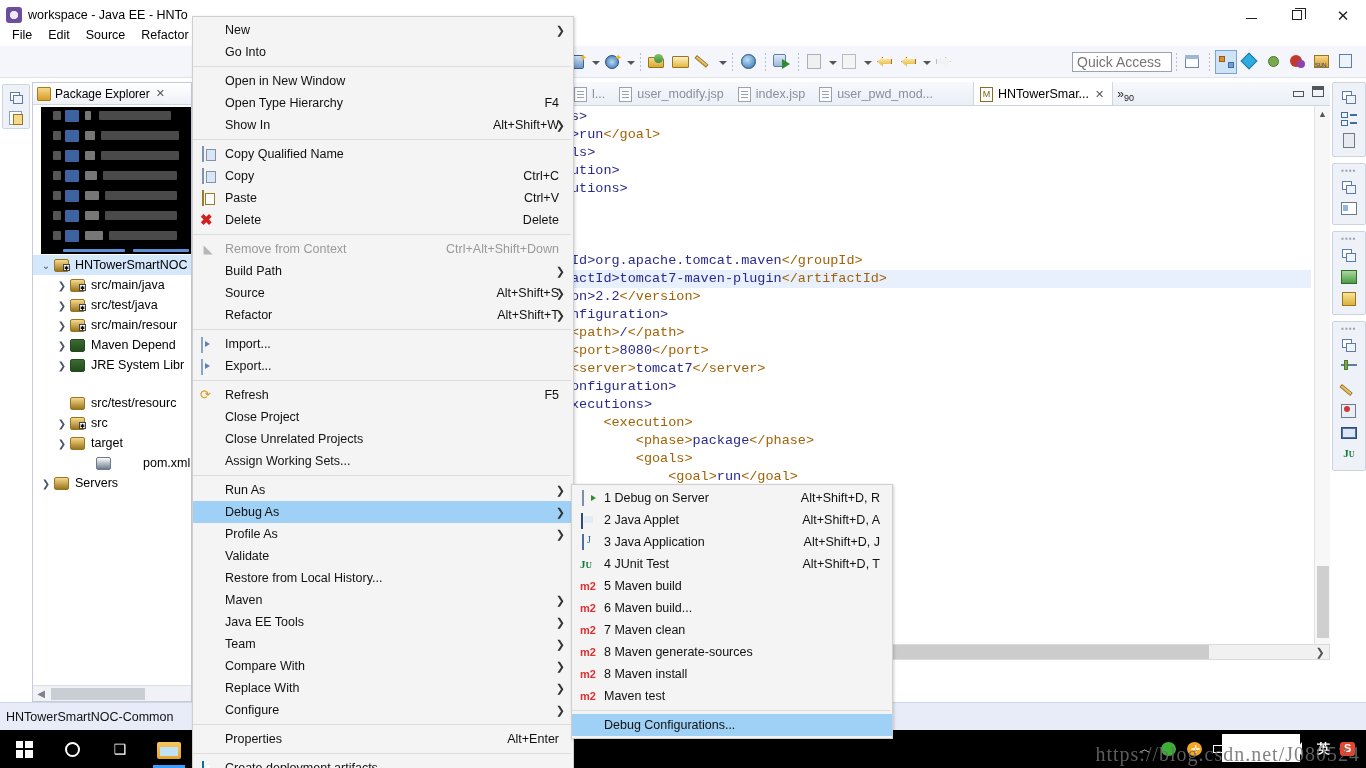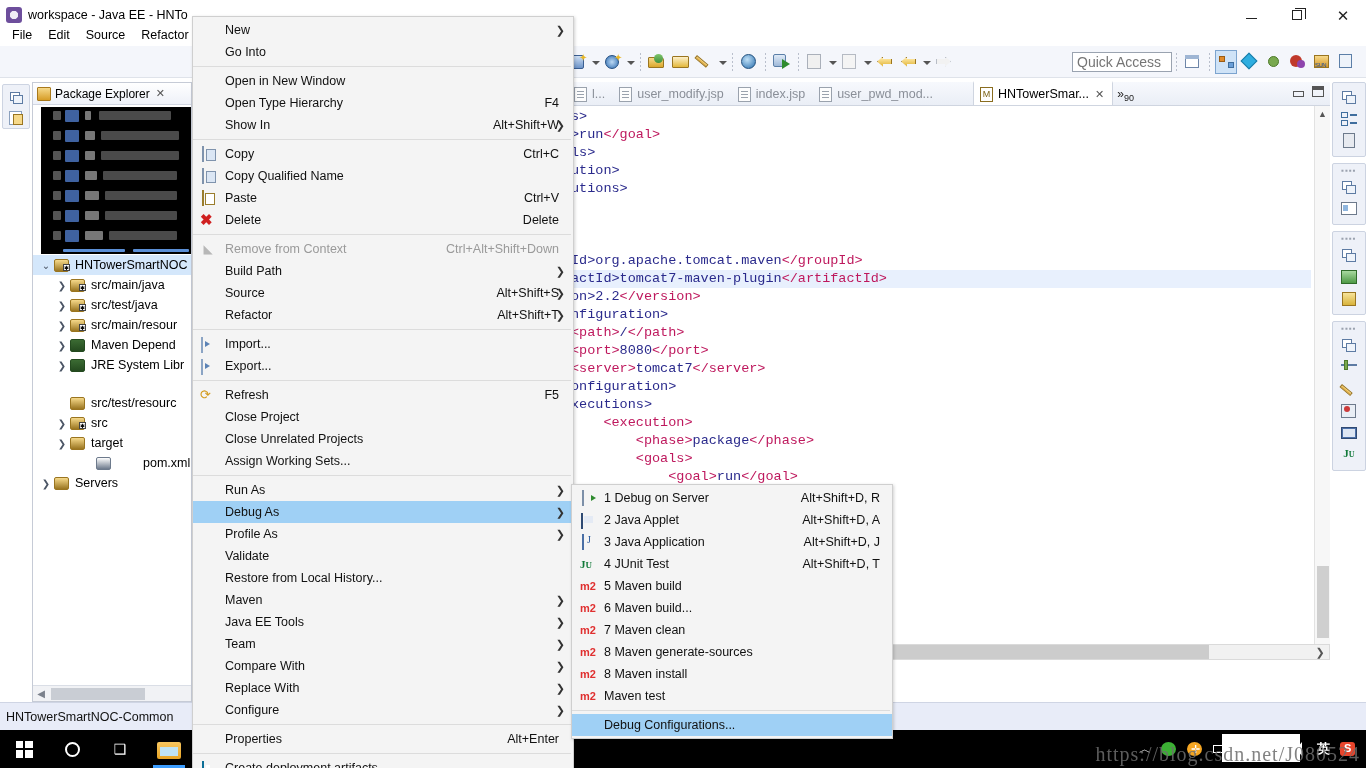--- a/index.html
+++ b/index.html
@@ -152,21 +152,21 @@
     position:absolute; left:0; top:0; width: 5px; height: 100%;
     border-right: 1px solid #cfd5e0; background:#fff;
   }
   .codelines {
     position: absolute; left: 2px; top: 2px; width: 740px;
     font-family: "Liberation Mono", monospace; font-size: 13.5px; line-height: 18px;
     white-space: pre; color: #2a2a8c;
   }
   .cl { height: 18px; }
   .cl.hl { background: #e8f0fd; }
-  .tg { color: #be185d; }
+  .tg { color: #a16207; }
 
   .vscroll {
     position: absolute; right: 0; top: 24px; width: 16px; height: 554px;
     background: #f7f7f7; border-left: 1px solid #e2e2e2;
   }
   .vs-up, .vs-dn { height: 16px; text-align:center; color:#555; font-size:9px; line-height:16px;}
   .vs-thumb { position:absolute; left: 2px; top: 460px; width: 12px; height: 72px; background:#cfcfcf;}
   .hscroll-ed {
     position:absolute; left: 0; bottom: 22px; width: 762px; height: 16px;
     background: #f1f1f1; border: 1px solid #dadada; display:flex; align-items:center;
@@ -686,26 +686,26 @@
         <span class="accel">F4</span>
       </div>
       <div class="mi">
         <span>Show In</span>
         <span class="accel">Alt+Shift+W</span>
         <span class="sub">❯</span>
       </div>
       <div class="msep"></div>
       <div class="mi">
         <span class="micon"><span class="ic-copy"></span></span>
+        <span>Copy Qualified Name</span>
+      </div>
+      <div class="mi">
+        <span class="micon"><span class="ic-copy"></span></span>
         <span>Copy</span>
         <span class="accel">Ctrl+C</span>
-      </div>
-      <div class="mi">
-        <span class="micon"><span class="ic-copy"></span></span>
-        <span>Copy Qualified Name</span>
       </div>
       <div class="mi">
         <span class="micon"><span class="ic-paste"></span></span>
         <span>Paste</span>
         <span class="accel">Ctrl+V</span>
       </div>
       <div class="mi">
         <span class="micon"><span class="ic-x">✖</span></span>
         <span>Delete</span>
         <span class="accel">Delete</span>

